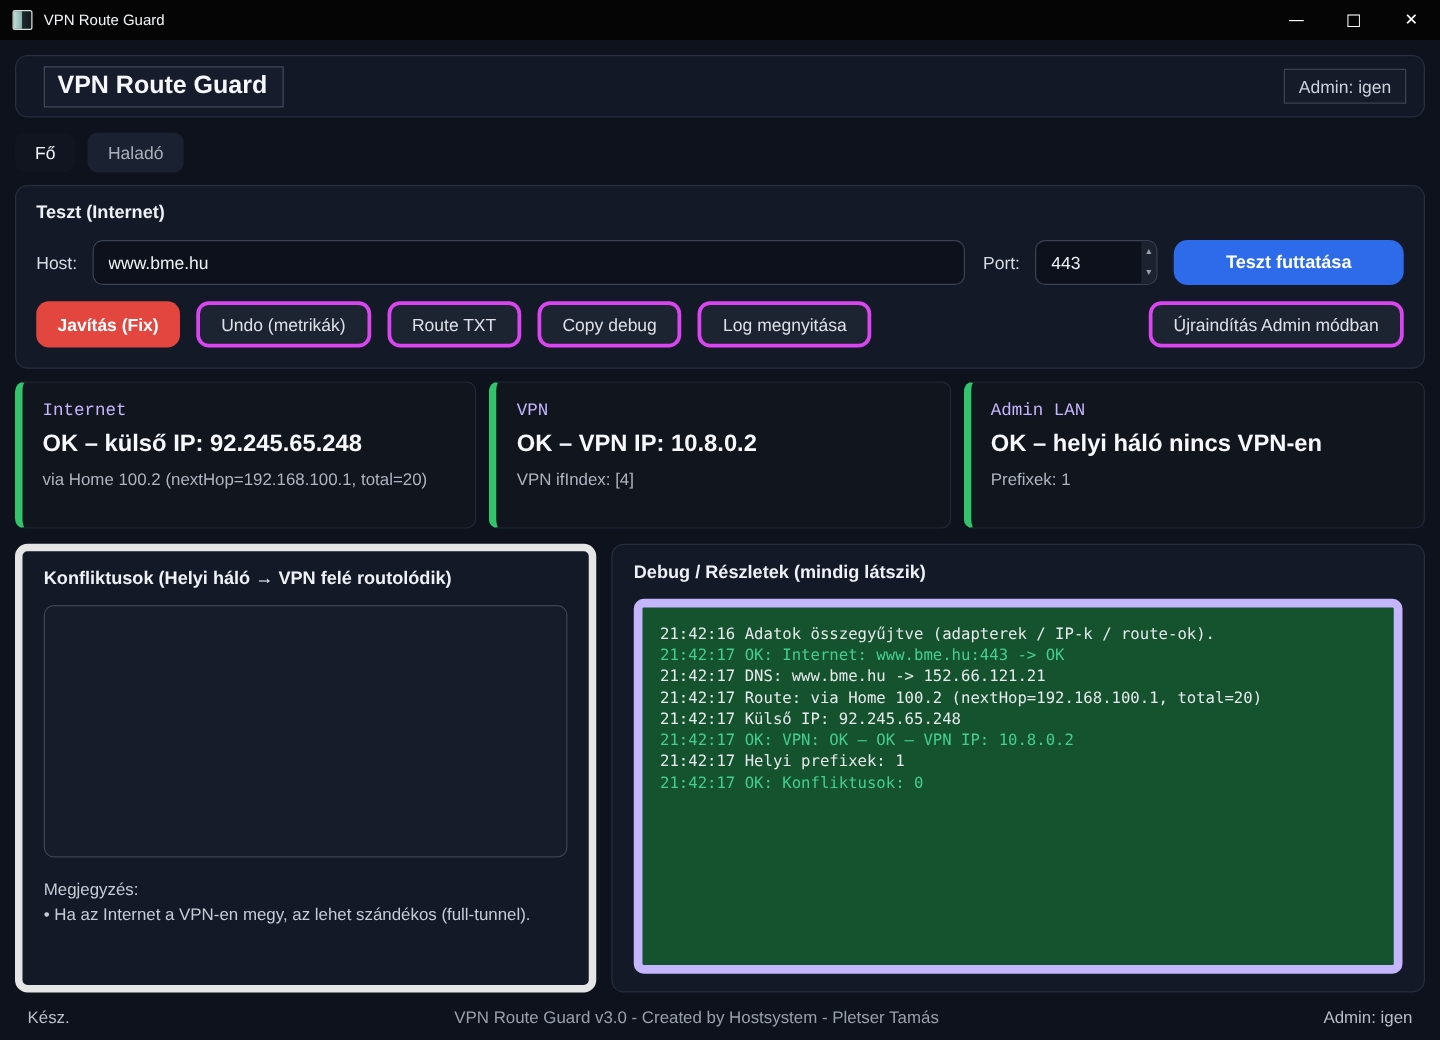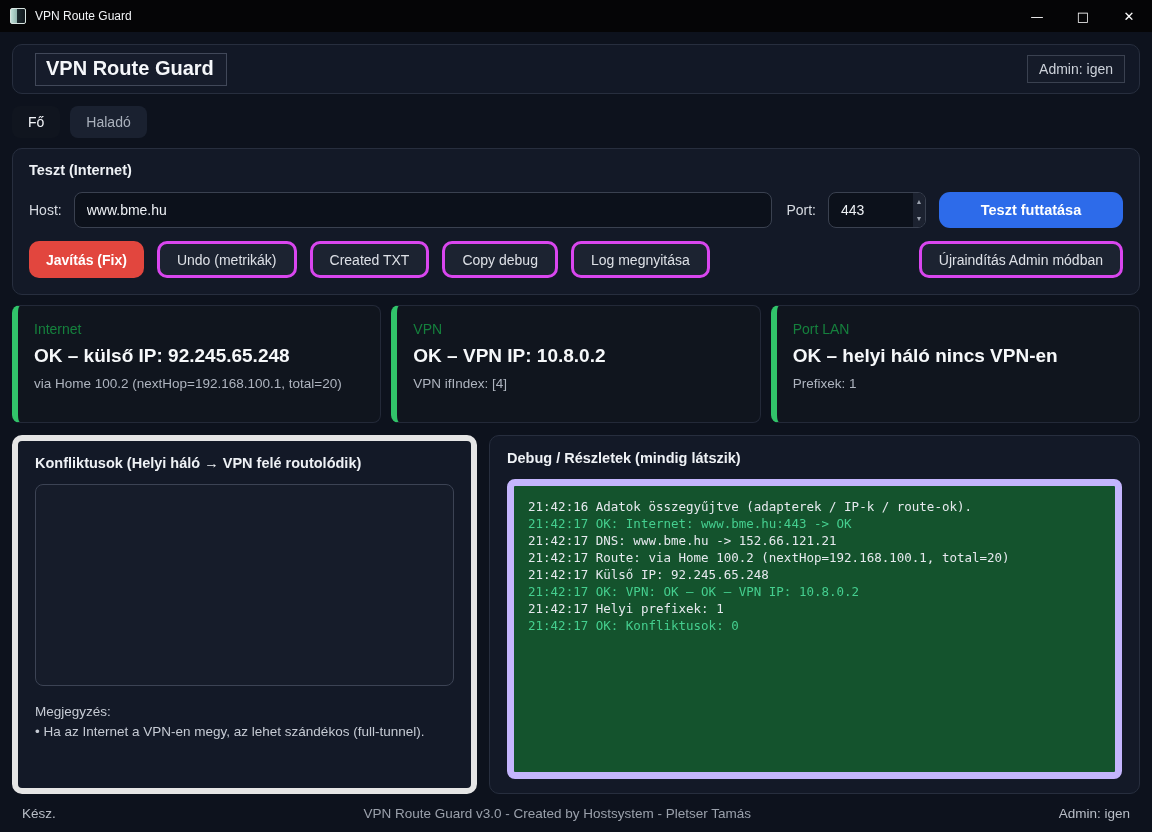--- a/index.html
+++ b/index.html
@@ -173,21 +173,21 @@
   .cards-row { display: flex; gap: 10px; margin-top: 10px; }
   .card {
     flex: 1;
     background: #10151e;
     border: 1px solid #232938;
     border-left: 6px solid #31c46a;
     border-radius: 8px;
     padding: 15px 16px;
     min-height: 118px;
   }
-  .card-title { font-size: 14px; color: #15803d; }
+  .card-title { font-size: 14px; color: #c4b5fd; font-family: Liberation Mono, monospace; }
   .card-headline { font-size: 19px; font-weight: bold; color: #f6f8fa; margin-top: 8px; }
   .card-detail { font-size: 13.5px; color: #aeb4bf; margin-top: 7px; line-height: 1.45; }
 
   
   .bottom-row { display: flex; gap: 12px; margin-top: 12px; flex: 1; min-height: 0; }
   .conflicts-panel {
     width: 465px;
     border: 6px solid #e5e5e5;
     background: #131927;
     border-radius: 10px;
@@ -278,41 +278,41 @@
           <div class="spin-btn">▲</div>
           <div class="spin-btn">▼</div>
         </div>
       </div>
       <button class="run-btn">Teszt futtatása</button>
     </div>
 
     <div class="btn-row">
       <button class="btn btn-danger">Javítás (Fix)</button>
       <button class="btn btn-secondary">Undo (metrikák)</button>
-      <button class="btn btn-secondary">Created TXT</button>
+      <button class="btn btn-secondary">Route TXT</button>
       <button class="btn btn-secondary">Copy debug</button>
       <button class="btn btn-secondary">Log megnyitása</button>
       <div class="btn-spacer"></div>
       <button class="btn btn-secondary">Újraindítás Admin módban</button>
     </div>
   </div>
 
   <div class="cards-row">
     <div class="card">
       <div class="card-title">Internet</div>
       <div class="card-headline">OK – külső IP: 92.245.65.248</div>
       <div class="card-detail">via Home 100.2 (nextHop=192.168.100.1, total=20)</div>
     </div>
     <div class="card">
       <div class="card-title">VPN</div>
       <div class="card-headline">OK – VPN IP: 10.8.0.2</div>
       <div class="card-detail">VPN ifIndex: [4]</div>
     </div>
     <div class="card">
-      <div class="card-title">Port LAN</div>
+      <div class="card-title">Admin LAN</div>
       <div class="card-headline">OK – helyi háló nincs VPN-en</div>
       <div class="card-detail">Prefixek: 1</div>
     </div>
   </div>
 
   <div class="bottom-row">
 
     <div class="conflicts-panel">
       <div class="panel-title">Konfliktusok (Helyi háló → VPN felé routolódik)</div>
       <div class="conflicts-list"></div>

